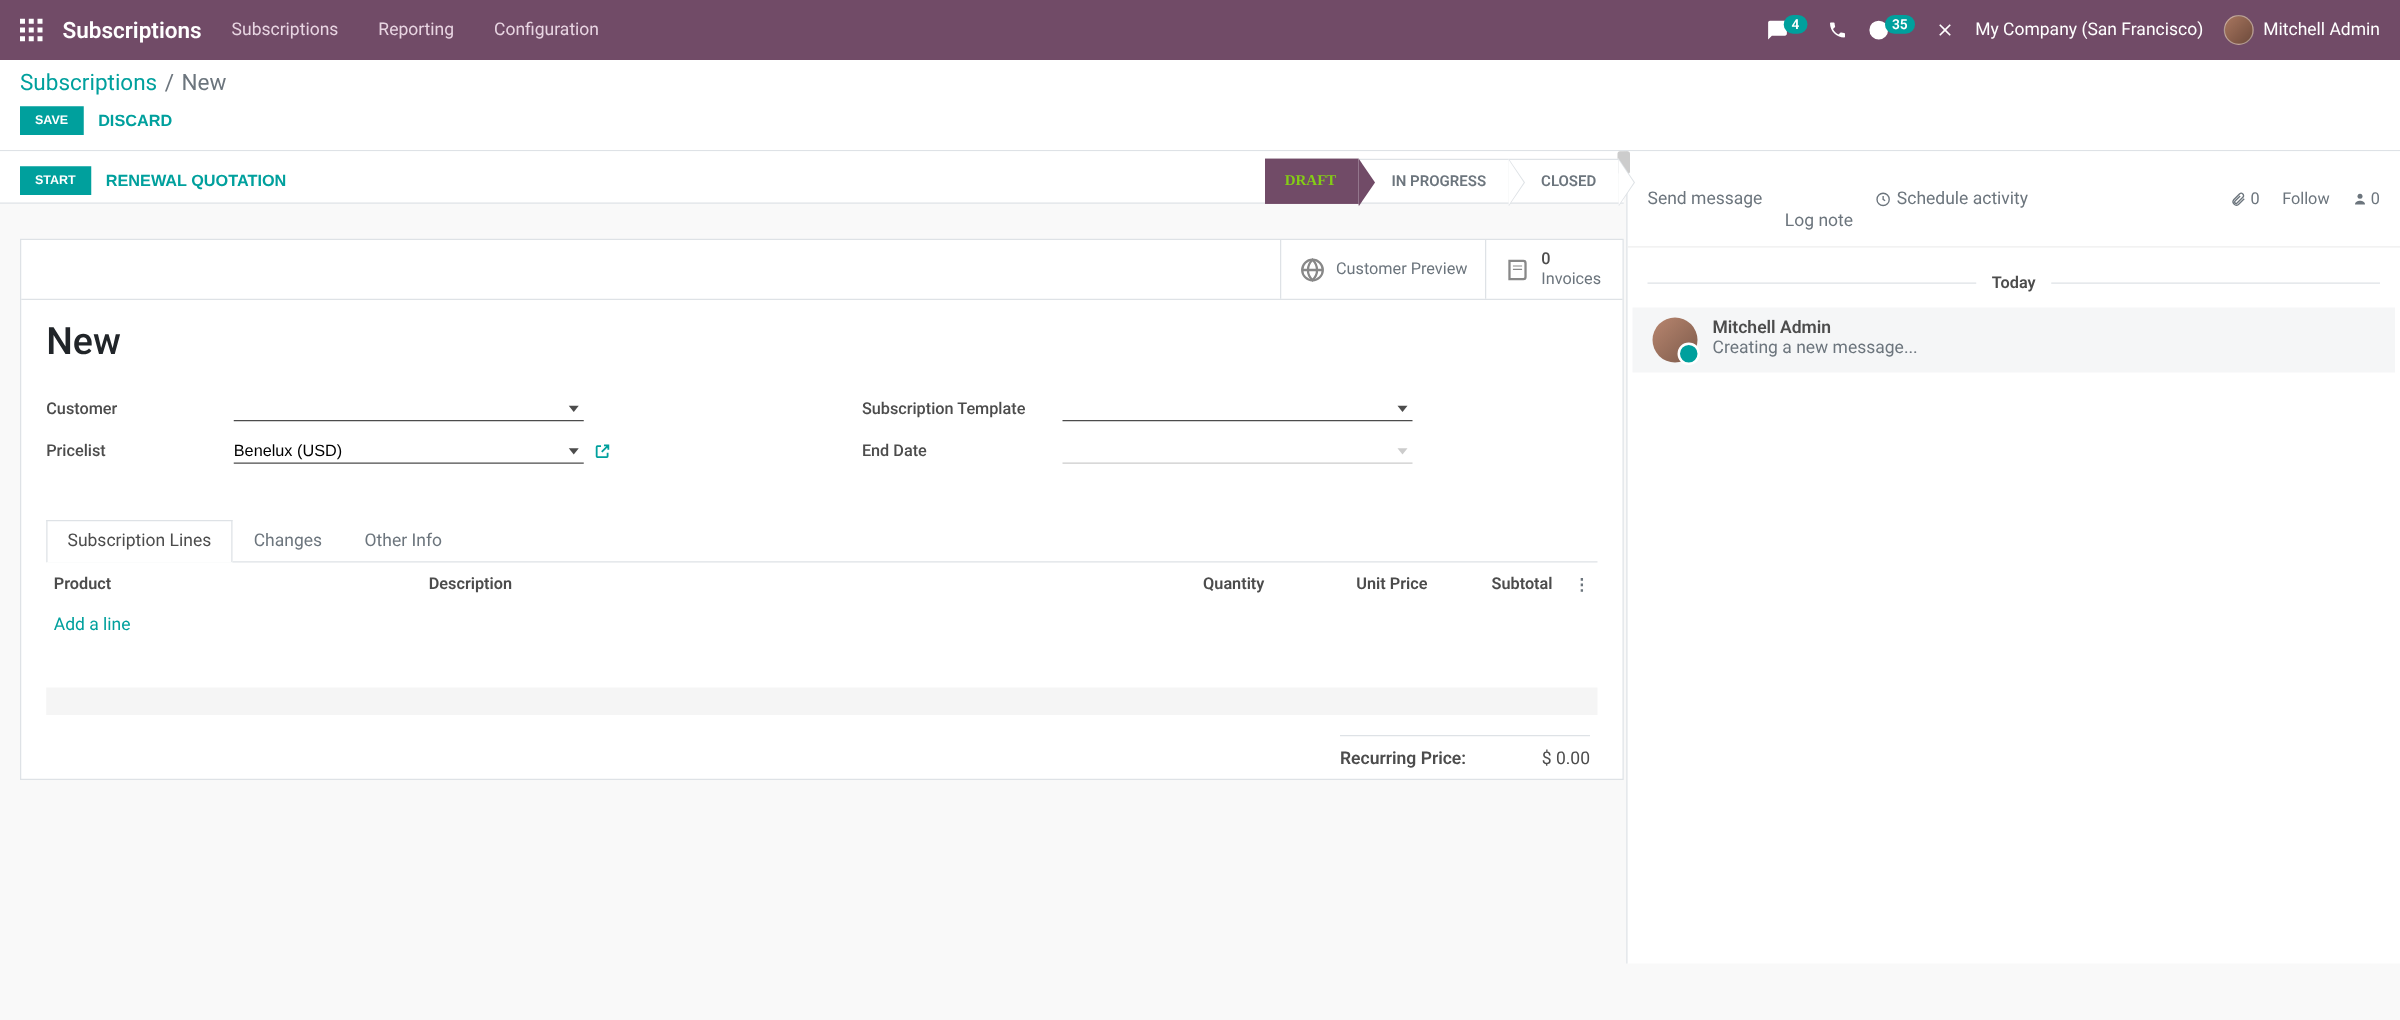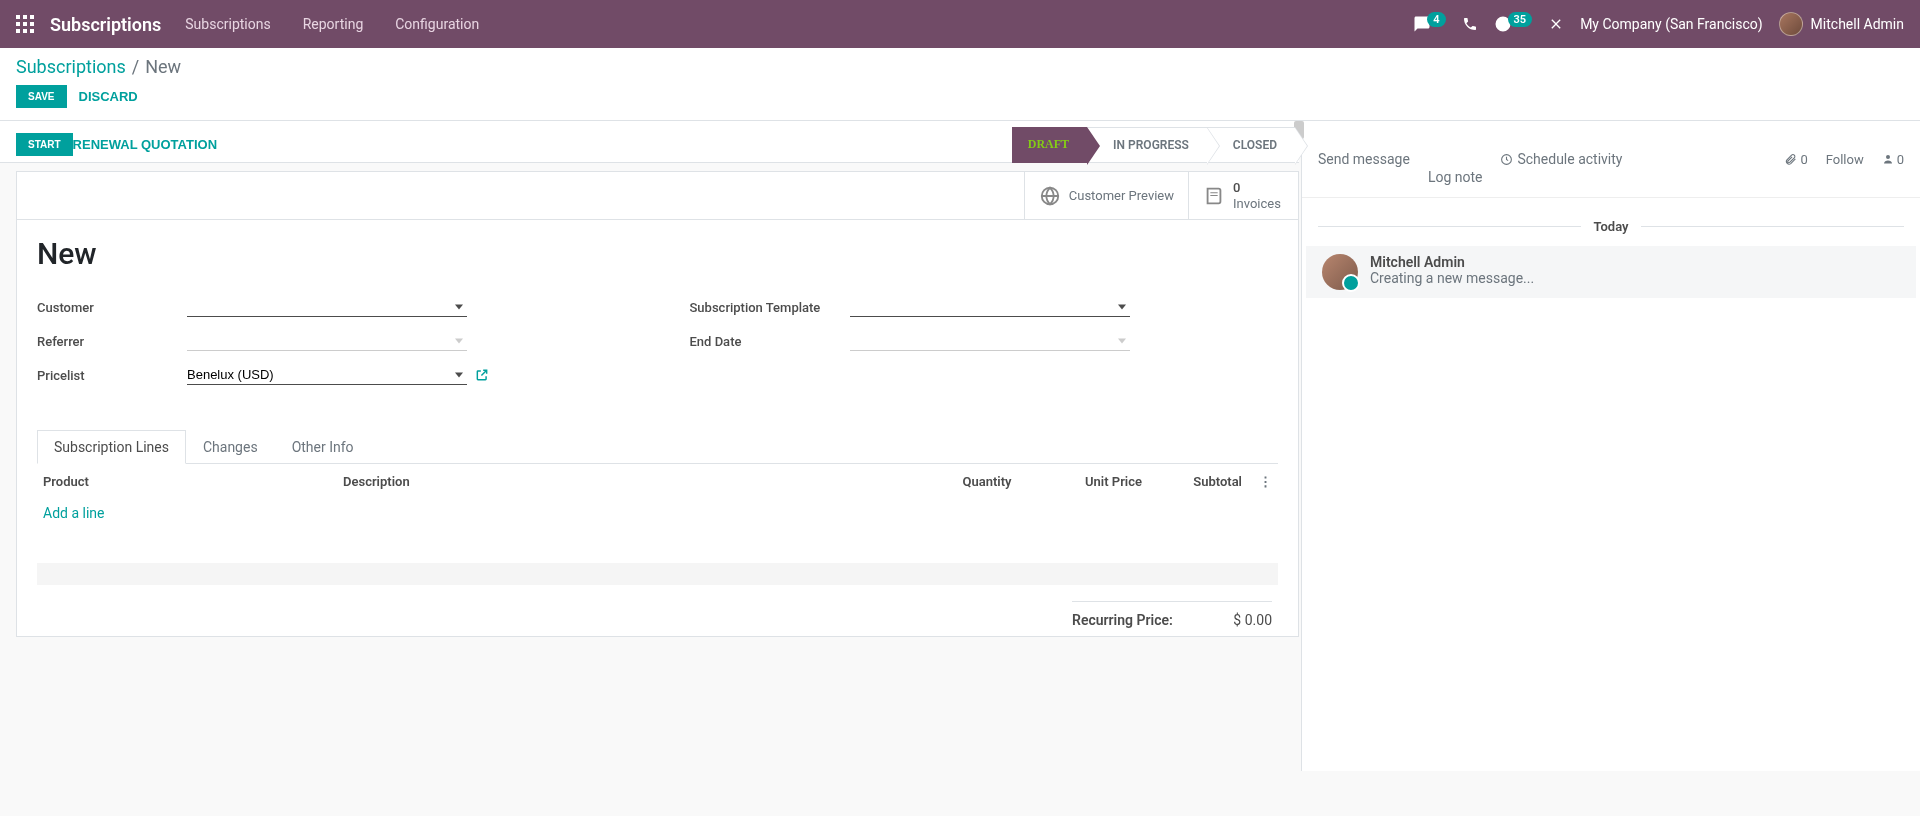--- a/index.html
+++ b/index.html
@@ -22,34 +22,34 @@
 .control-panel { background: #fff; border-bottom: 1px solid #dee2e6; padding: 8px 16px 12px; }
 .breadcrumb { display: flex; align-items: center; gap: 6px; font-size: 18px; margin-bottom: 8px; }
 .breadcrumb a { color: #00A09D; text-decoration: none; }
 .breadcrumb .sep, .breadcrumb .current { color: #6c757d; }
 .cp-buttons { display: flex; align-items: center; gap: 12px; }
 .btn-primary { background: #00A09D; color: #fff; border: none; padding: 6px 12px; font-weight: 600; font-size: 10px; cursor: pointer; text-transform: uppercase; }
 .btn-secondary-link { color: #00A09D; background: none; border: none; font-weight: 600; font-size: 13px; cursor: pointer; text-transform: uppercase; }
 
 
 .statusbar-wrap { background: #fff; border-bottom: 1px solid #dee2e6; display: flex; align-items: center; padding: 6px 0 0 16px; height: 42px; }
-.statusbar-buttons { display: flex; gap: 0; align-items: center; }
+.statusbar-buttons { display: flex; gap: 12px; align-items: center; }
 .status-stages { margin-left: auto; display: flex; align-items: stretch; height: 36px; margin-right: 4px; }
 .stage { position: relative; display: flex; align-items: center; padding: 0 18px 0 26px; font-size: 12px; font-weight: 600; color: #6c757d; background: #fff; text-transform: uppercase; border-top: 1px solid #dee2e6; border-bottom: 1px solid #dee2e6; }
 .stage.active { background: #714B67; color: #84cc16; border-color: #714B67; font-family: Liberation Serif, serif; }
 .stage::after { content: ""; position: absolute; right: -12px; top: 0; width: 0; height: 0; border-top: 18px solid transparent; border-bottom: 18px solid transparent; border-left: 12px solid #fff; z-index: 2; }
 .stage.active::after { border-left-color: #714B67; }
 .stage::before { content: ""; position: absolute; right: -13px; top: -1px; width: 0; height: 0; border-top: 19px solid transparent; border-bottom: 19px solid transparent; border-left: 13px solid #dee2e6; z-index: 1; }
 .stage.active::before { border-left-color: #714B67; }
 .stage:first-child { padding-left: 16px; }
 
 
 .main { display: flex; }
 .form-area { flex: 1; padding: 0 2px 0 16px; position: relative; min-height: 650px; }
-.form-sheet { background: #fff; border: 1px solid #dee2e6; margin-top: 8px; }
+.form-sheet { background: #fff; border: 1px solid #dee2e6; margin-top: 28px; }
 .button-box { display: flex; justify-content: flex-end; border-bottom: 1px solid #dee2e6; }
 .stat-btn { border-left: 1px solid #dee2e6; padding: 8px 14px; display: flex; align-items: center; gap: 8px; cursor: pointer; min-width: 110px; }
 .stat-btn .si { color: #888; font-size: 20px; }
 .stat-btn .st { display: flex; flex-direction: column; font-size: 13px; line-height: 1.2; color: #6c757d; }
 .stat-btn .sn { color: #4c4c4c; font-weight: 500; }
 
 .sheet-body { padding: 16px 20px 8px; }
 .record-title { font-size: 30px; font-weight: 500; color: #212529; margin-bottom: 24px; padding-left: 0; }
 .field-grid { display: flex; gap: 64px; }
 .field-col { flex: 1; }
@@ -209,27 +209,20 @@
       <div class="sheet-body">
         <h1 class="record-title">New</h1>
 
         <div class="field-grid">
           <div class="field-col">
             <div class="field-row">
               <label class="field-label">Customer</label>
               <div class="field-input-wrap">
                 <input class="field-input" value="" style="">
                 <span class="caret"></span>
-              </div>
-            </div>
-            <div class="field-row">
-              <label class="field-label">Referrer</label>
-              <div class="field-input-wrap">
-                <input class="field-input muted" value="" style="">
-                <span class="caret muted"></span>
               </div>
             </div>
             <div class="field-row">
               <label class="field-label">Pricelist</label>
               <div class="field-input-wrap">
                 <input class="field-input" value="Benelux (USD)" style="">
                 <span class="caret"></span>
               </div>
               <span class="ext-link" style="margin-left:8px;">
                 <svg width="14" height="14" viewBox="0 0 24 24" fill="none" stroke="#00A09D" stroke-width="2.5">

